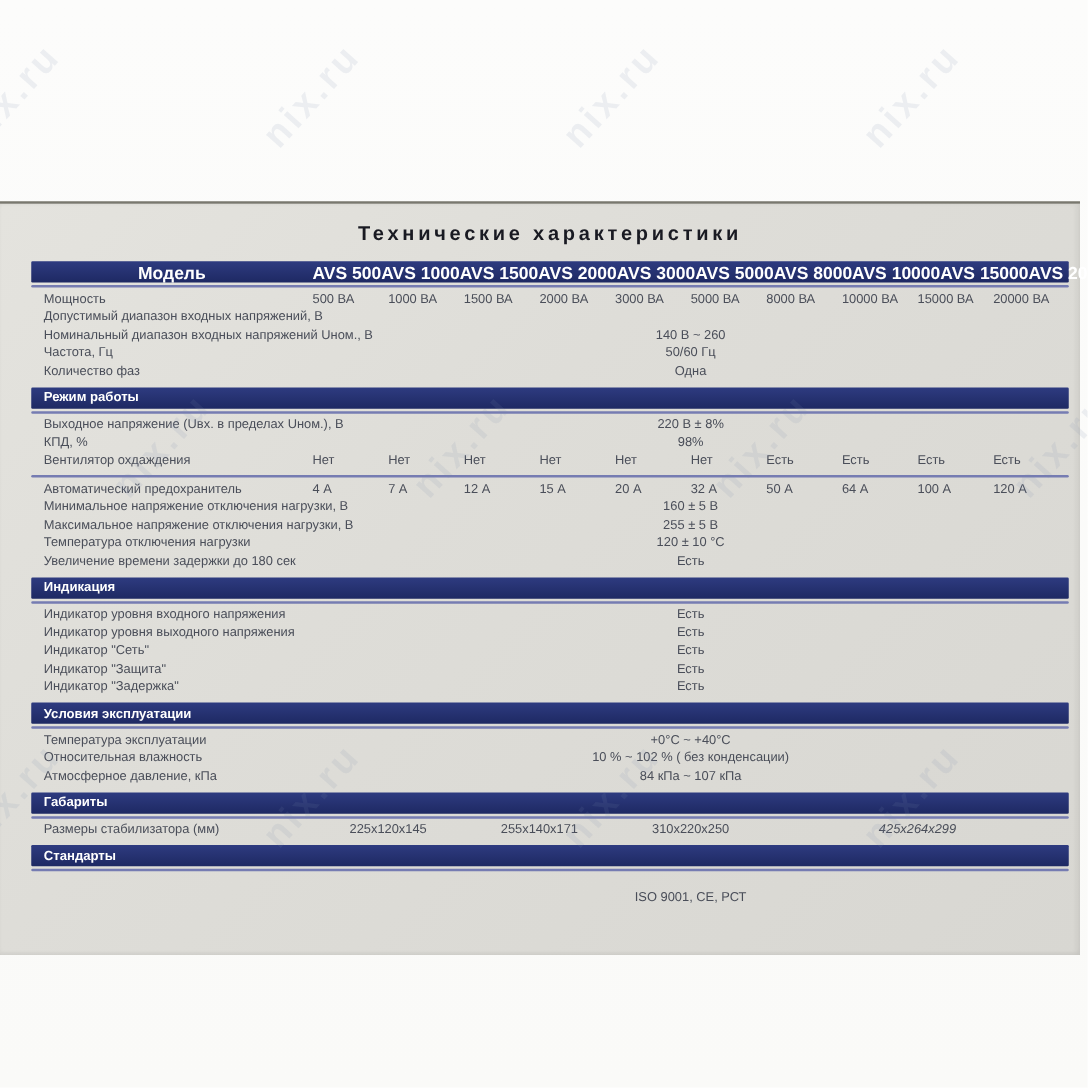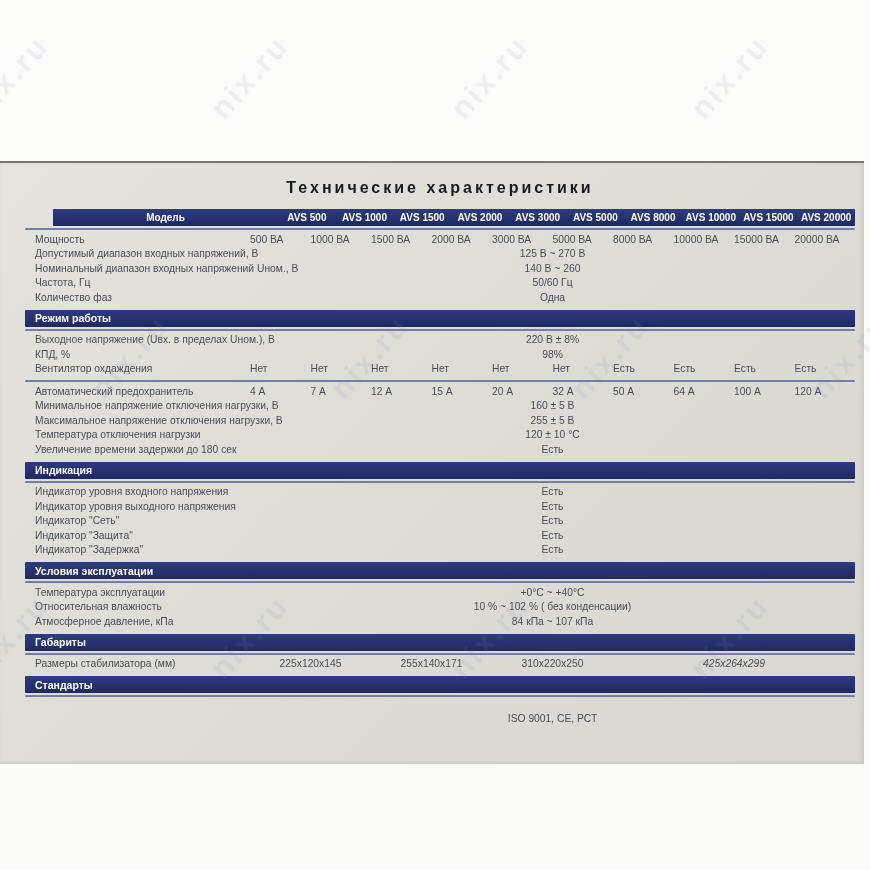--- a/index.html
+++ b/index.html
@@ -22,21 +22,21 @@
     font-size:16px;font-weight:bold;letter-spacing:3px;color:#191a22;
   }
   .table{width:830px;}
   .row{
     display:grid;grid-template-columns:225px repeat(10,1fr);
     align-items:center;height:14.5px;font-size:10.3px;color:#4a4e59;
   }
   .header-bar{
     height:17px;border-radius:1px;
     background:linear-gradient(180deg,var(--bar-hi,#2e3b80),var(--bar-lo,#1e2963));
-    color:#fff;font-weight:bold;font-size:10px;margin-left:28px;
+    color:#fff;font-weight:bold;font-size:14px;
   }
   .hcell{text-align:center;white-space:nowrap;}
   .underline{height:2px;background:var(--line,#767cb2);margin-top:2px;border-radius:1px;}
   .section-bar{
     height:17px;margin-top:3px;border-radius:1px;display:flex;align-items:center;
     background:linear-gradient(180deg,var(--bar-hi,#2e3b80),var(--bar-lo,#1e2963));
     color:#fff;font-weight:bold;font-size:10.5px;padding-left:10px;box-sizing:border-box;
   }
   .rows{padding:2px 0;}
   .standards-rows{padding-top:14px;padding-bottom:4px;}
@@ -83,21 +83,20 @@
               <div class="cell">2000 ВА</div>
               <div class="cell">3000 ВА</div>
               <div class="cell">5000 ВА</div>
               <div class="cell">8000 ВА</div>
               <div class="cell">10000 ВА</div>
               <div class="cell">15000 ВА</div>
               <div class="cell">20000 ВА</div>
             </div>
             <div class="row">
               <div class="label-cell">Допустимый диапазон входных напряжений, В</div>
-              <div class="span-cell">125 В ~ 270 В</div>
             </div>
             <div class="row">
               <div class="label-cell">Номинальный диапазон входных напряжений Uном., В</div>
               <div class="span-cell">140 В  ~ 260</div>
             </div>
             <div class="row">
               <div class="label-cell">Частота, Гц</div>
               <div class="span-cell">50/60 Гц</div>
             </div>
             <div class="row">

